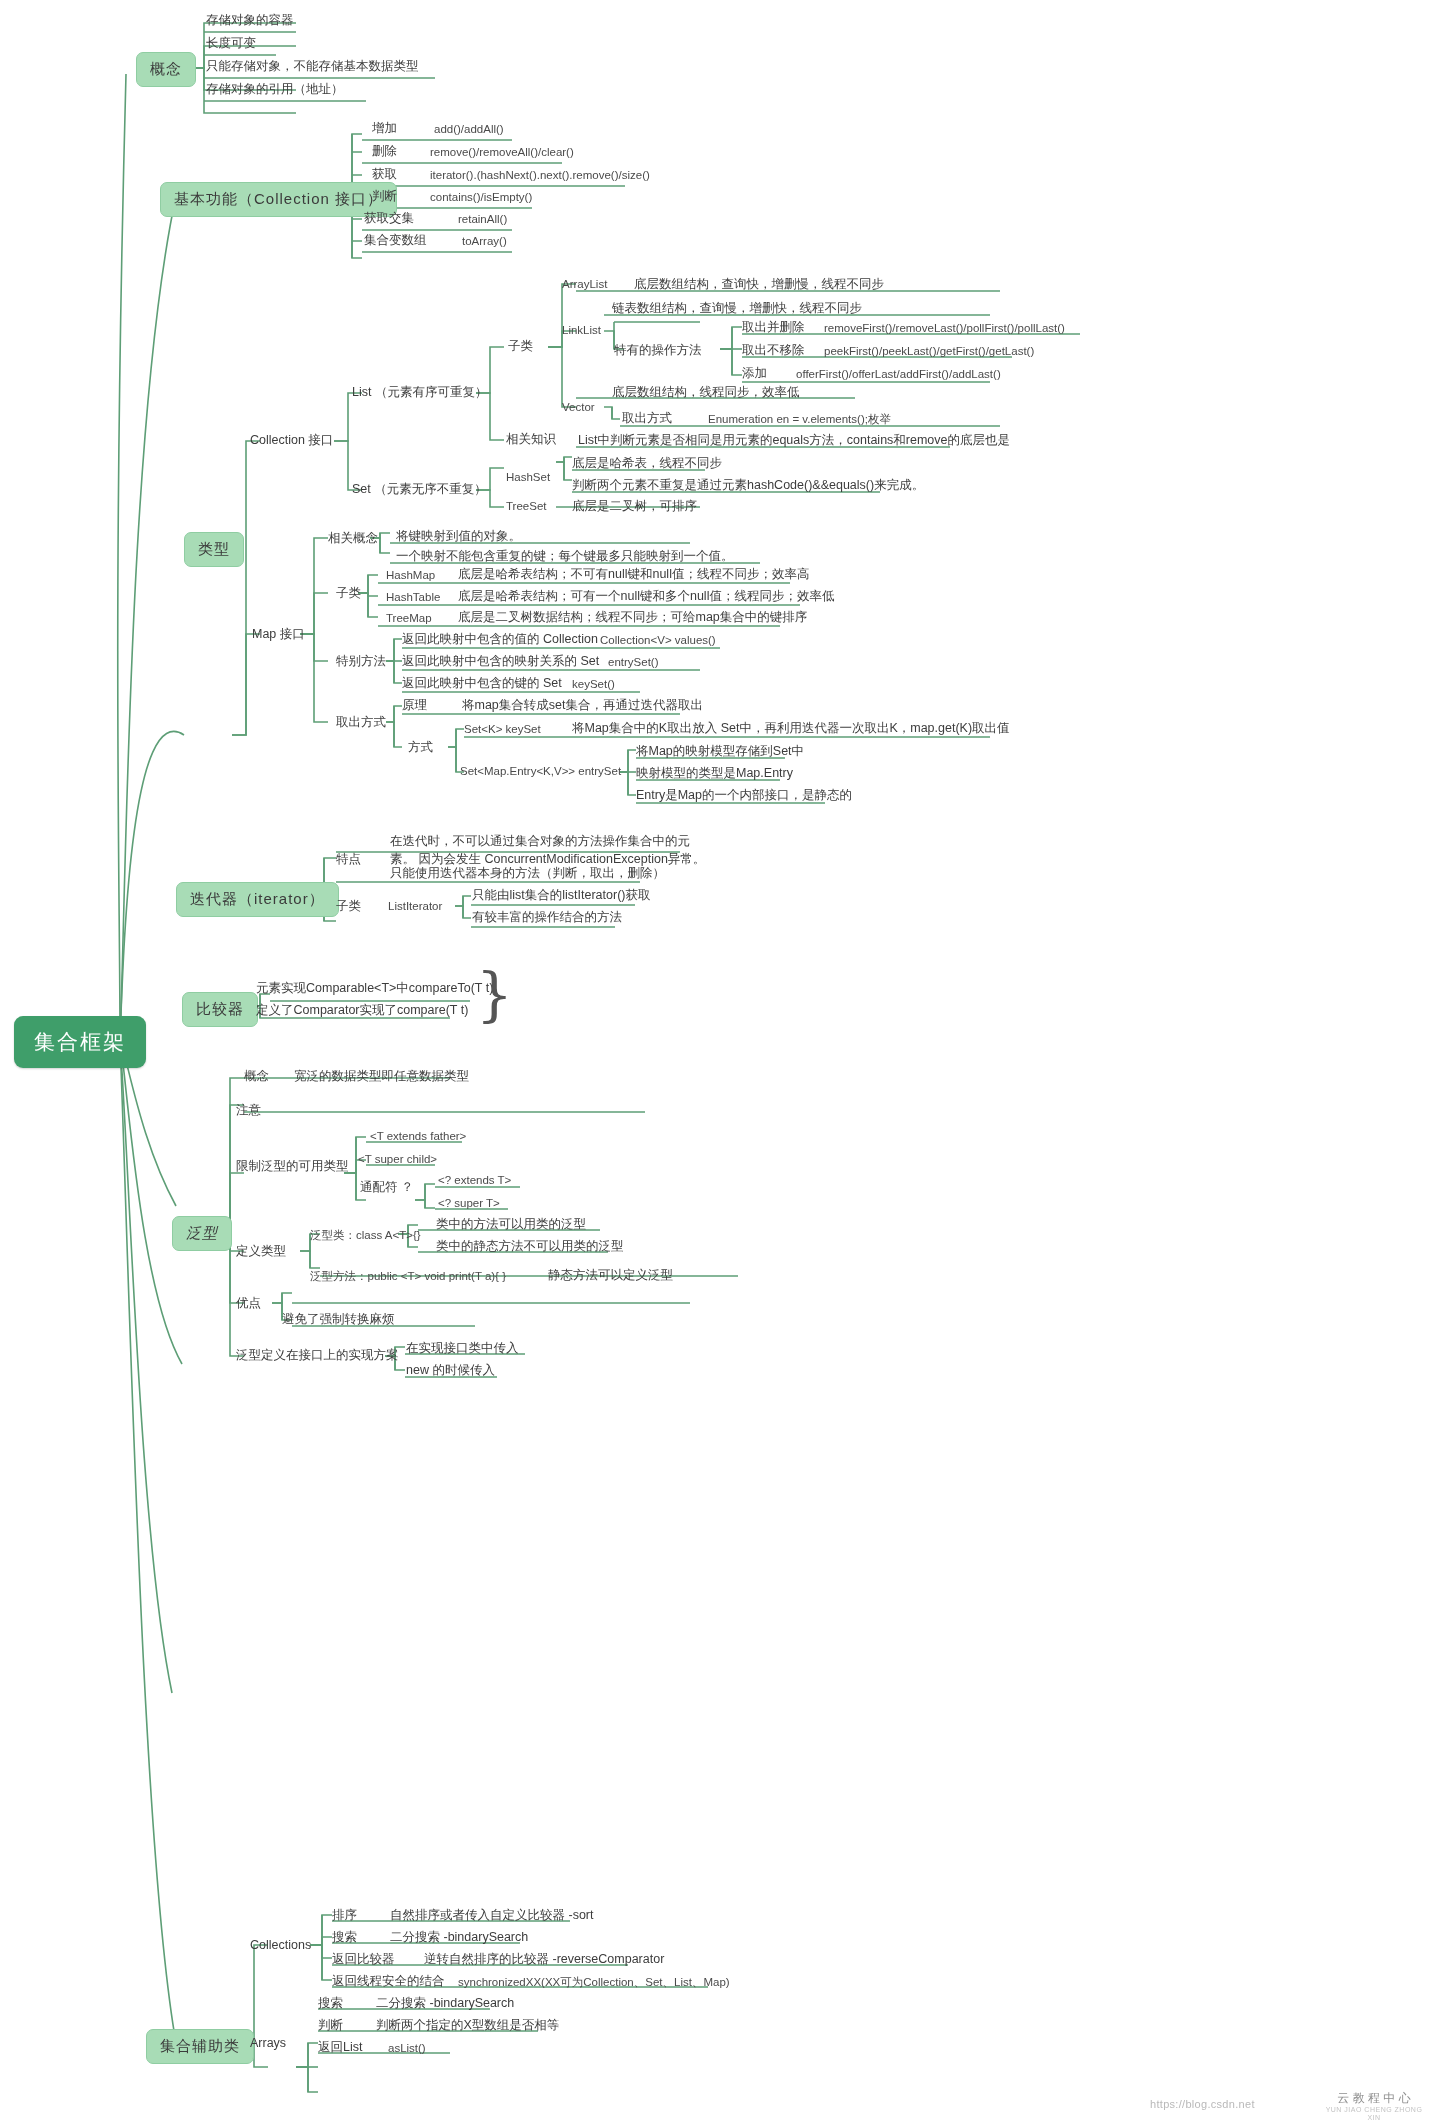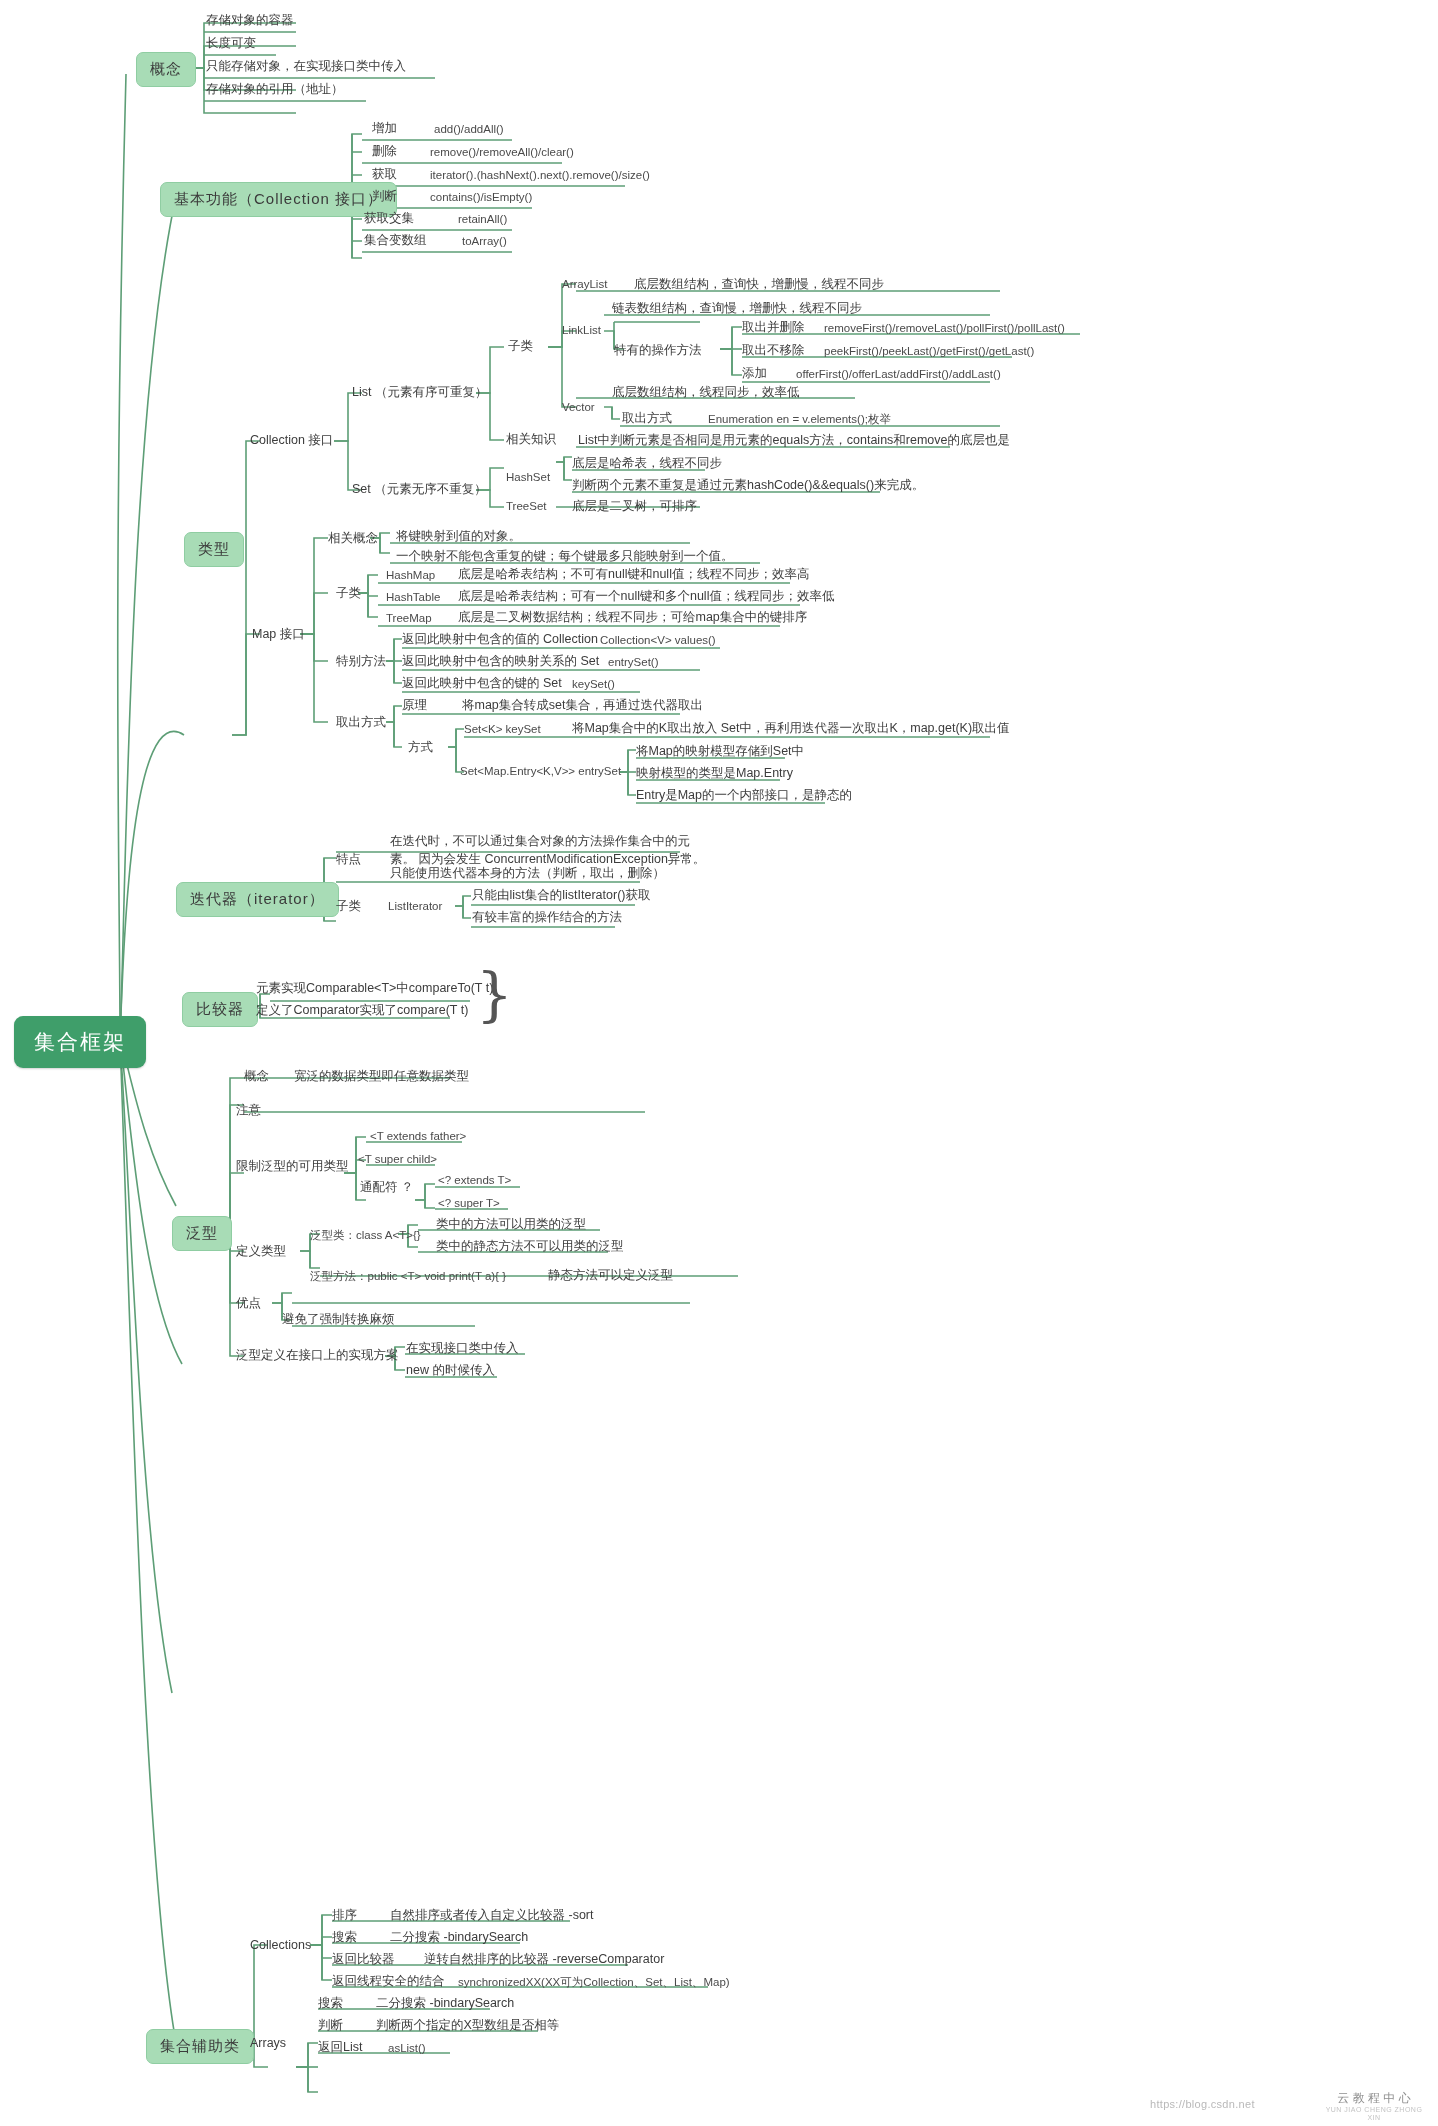--- a/index.html
+++ b/index.html
@@ -292,21 +292,21 @@
       <path d="M318,2031 H538"></path>
       <path d="M318,2053 H450"></path>
     </g>
   </svg>
 
   <div class="node root" style="left:14px;top:1016px;padding-left:20px;">集合框架</div>
 
   <div class="node lvl1" style="left:136px;top:52px;">概念</div>
   <div class="node t" style="left:206px;top:13px;">存储对象的容器</div>
   <div class="node t" style="left:206px;top:36px;">长度可变</div>
-  <div class="node t" style="left:206px;top:59px;">只能存储对象，在实现接口类中传入</div>
+  <div class="node t" style="left:206px;top:59px;">只能存储对象，不能存储基本数据类型</div>
   <div class="node t" style="left:206px;top:82px;">存储对象的引用（地址）</div>
 
   <div class="node lvl1" style="left:160px;top:182px;">基本功能（Collection 接口）</div>
   <div class="node t" style="left:372px;top:121px;">增加</div>
   <div class="node t lat" style="left:434px;top:122px;">add()/addAll()</div>
   <div class="node t" style="left:372px;top:144px;text-align:right;">删除</div>
   <div class="node t lat" style="left:430px;top:145px;">remove()/removeAll()/clear()</div>
   <div class="node t" style="left:372px;top:167px;">获取</div>
   <div class="node t lat" style="left:430px;top:168px;">iterator().(hashNext().next().remove()/size()</div>
   <div class="node t" style="left:372px;top:189px;">判断</div>
@@ -392,21 +392,21 @@
   <div class="node t" style="left:336px;top:899px;">子类</div>
   <div class="node t lat" style="left:388px;top:899px;">ListIterator</div>
   <div class="node t" style="left:472px;top:888px;">只能由list集合的listIterator()获取</div>
   <div class="node t" style="left:472px;top:910px;">有较丰富的操作结合的方法</div>
 
   <div class="node lvl1" style="left:182px;top:992px;">比较器</div>
   <div class="node t" style="left:256px;top:981px;">元素实现Comparable&lt;T&gt;中compareTo(T t)</div>
   <div class="node t" style="left:256px;top:1003px;">定义了Comparator实现了compare(T t)</div>
   <div class="node brace" style="left:476px;top:972px;">}</div>
 
-  <div class="node lvl1" style="left:172px;top:1216px;">泛型</div>
+  <div class="node lvl1" style="left:172px;top:1216px;font-style:italic;">泛型</div>
   <div class="node t" style="left:244px;top:1069px;">概念</div>
   <div class="node t" style="left:294px;top:1069px;">宽泛的数据类型即任意数据类型</div>
   <div class="node t" style="left:236px;top:1103px;">注意</div>
 
   <div class="node t" style="left:236px;top:1159px;">限制泛型的可用类型</div>
   <div class="node t lat" style="left:370px;top:1129px;">&lt;T extends  father&gt;</div>
   <div class="node t lat" style="left:358px;top:1152px;">&lt;T super child&gt;</div>
   <div class="node t" style="left:360px;top:1180px;">通配符 ？</div>
   <div class="node t lat" style="left:438px;top:1173px;">&lt;? extends  T&gt;</div>
   <div class="node t lat" style="left:438px;top:1196px;">&lt;? super T&gt;</div>

